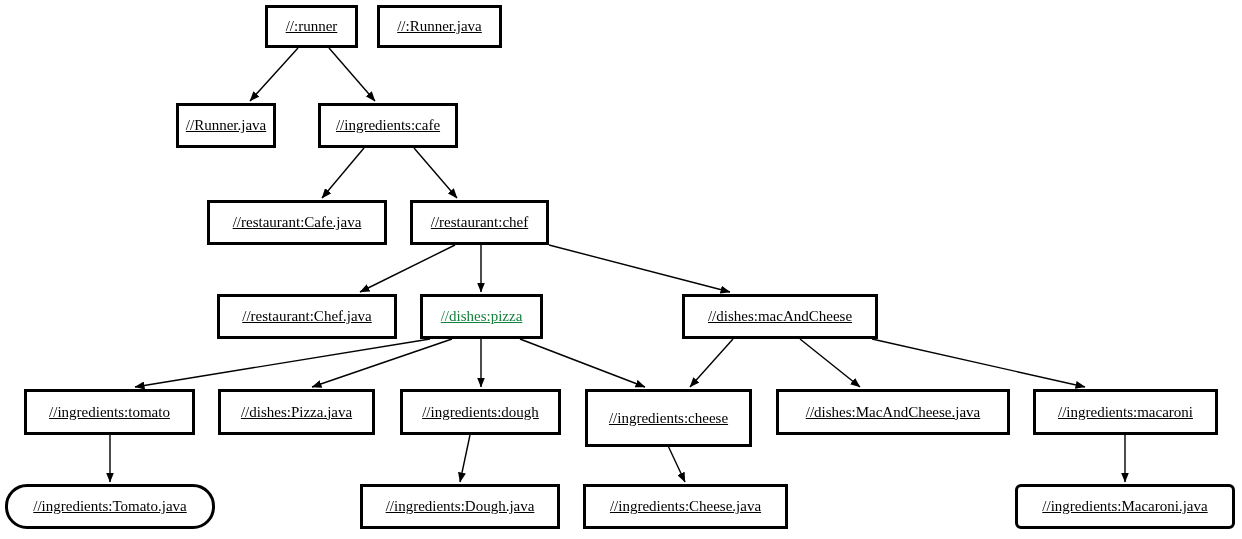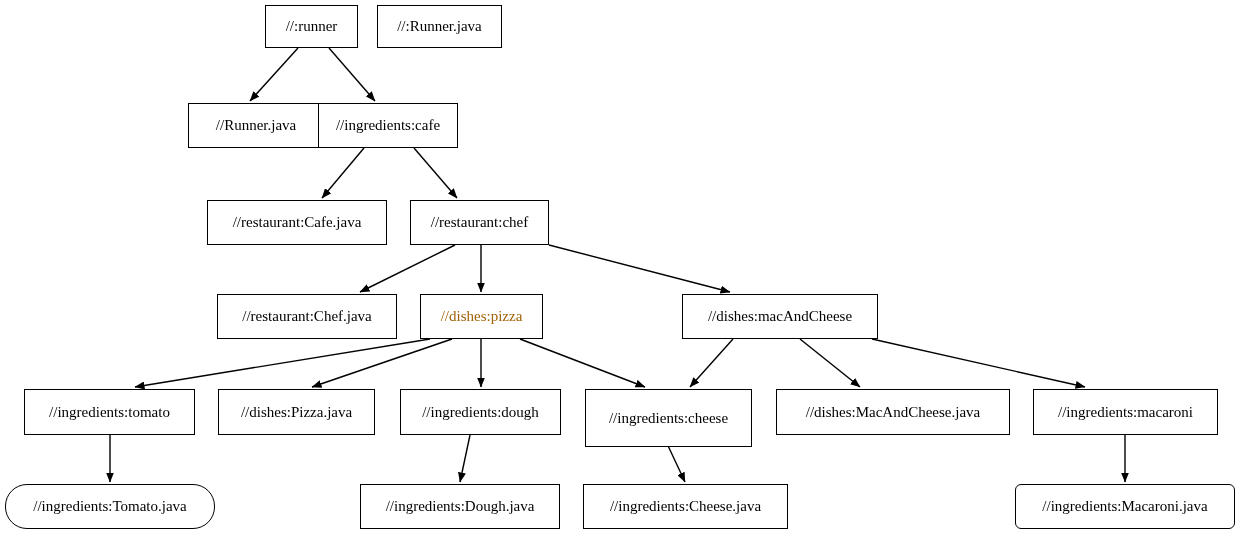--- a/index.html
+++ b/index.html
@@ -27,30 +27,31 @@
   #node-layer {
     position: absolute;
     left: 0;
     top: 0;
     width: 1242px;
     height: 539px;
   }
   .graph-node {
     position: absolute;
     box-sizing: border-box;
-    border: 1px solid #0f766e;
+    border: 3px solid #0f766e;
     background: #ffffff;
     display: flex;
     align-items: center;
     justify-content: center;
     color: #000000;
     font-size: 15px;
     line-height: 1;
     white-space: nowrap;
     letter-spacing: 0px;
+    text-decoration: underline;
   }
   .graph-node .node-label {
     display: block;
     padding: 0 2px;
   }
 </style>
 </head>
 <body>
 
 <div id="graph-canvas">
@@ -83,36 +84,36 @@
       </g>
   </svg>
 
   <div id="node-layer">
       <div class="graph-node" style="left: 265px; top: 5px; width: 93px; height: 43px; border-color: rgb(0, 0, 0); background: rgb(255, 255, 255); color: rgb(0, 0, 0);">
         <span class="node-label">//:runner</span>
       </div>
       <div class="graph-node" style="left: 377px; top: 5px; width: 125px; height: 43px; border-color: rgb(0, 0, 0); background: rgb(255, 255, 255); color: rgb(0, 0, 0);">
         <span class="node-label">//:Runner.java</span>
       </div>
-      <div class="graph-node" style="left: 188px; top: 103px; width: 136px; height: 45px; border-color: rgb(0, 0, 0); background: rgb(255, 255, 255); color: rgb(0, 0, 0);">
+      <div class="graph-node" style="left: 176px; top: 103px; width: 100px; height: 45px; border-color: rgb(0, 0, 0); background: rgb(255, 255, 255); color: rgb(0, 0, 0);">
         <span class="node-label">//Runner.java</span>
       </div>
       <div class="graph-node" style="left: 318px; top: 103px; width: 140px; height: 45px; border-color: rgb(0, 0, 0); background: rgb(255, 255, 255); color: rgb(0, 0, 0);">
         <span class="node-label">//ingredients:cafe</span>
       </div>
       <div class="graph-node" style="left: 207px; top: 200px; width: 180px; height: 45px; border-color: rgb(0, 0, 0); background: rgb(255, 255, 255); color: rgb(0, 0, 0);">
         <span class="node-label">//restaurant:Cafe.java</span>
       </div>
       <div class="graph-node" style="left: 410px; top: 200px; width: 139px; height: 45px; border-color: rgb(0, 0, 0); background: rgb(255, 255, 255); color: rgb(0, 0, 0);">
         <span class="node-label">//restaurant:chef</span>
       </div>
       <div class="graph-node" style="left: 217px; top: 294px; width: 180px; height: 45px; border-color: rgb(0, 0, 0); background: rgb(255, 255, 255); color: rgb(0, 0, 0);">
         <span class="node-label">//restaurant:Chef.java</span>
       </div>
-      <div class="graph-node" style="left: 420px; top: 294px; width: 123px; height: 45px; border-color: rgb(0, 0, 0); background: rgb(255, 255, 255); color: #a16207;">
+      <div class="graph-node" style="left: 420px; top: 294px; width: 123px; height: 45px; border-color: rgb(0, 0, 0); background: rgb(255, 255, 255); color: #15803d;">
         <span class="node-label">//dishes:pizza</span>
       </div>
       <div class="graph-node" style="left: 682px; top: 294px; width: 196px; height: 45px; border-color: rgb(0, 0, 0); background: rgb(255, 255, 255); color: rgb(0, 0, 0);">
         <span class="node-label">//dishes:macAndCheese</span>
       </div>
       <div class="graph-node" style="left: 24px; top: 389px; width: 171px; height: 46px; border-color: rgb(0, 0, 0); background: rgb(255, 255, 255); color: rgb(0, 0, 0);">
         <span class="node-label">//ingredients:tomato</span>
       </div>
       <div class="graph-node" style="left: 218px; top: 389px; width: 157px; height: 46px; border-color: rgb(0, 0, 0); background: rgb(255, 255, 255); color: rgb(0, 0, 0);">
         <span class="node-label">//dishes:Pizza.java</span>

